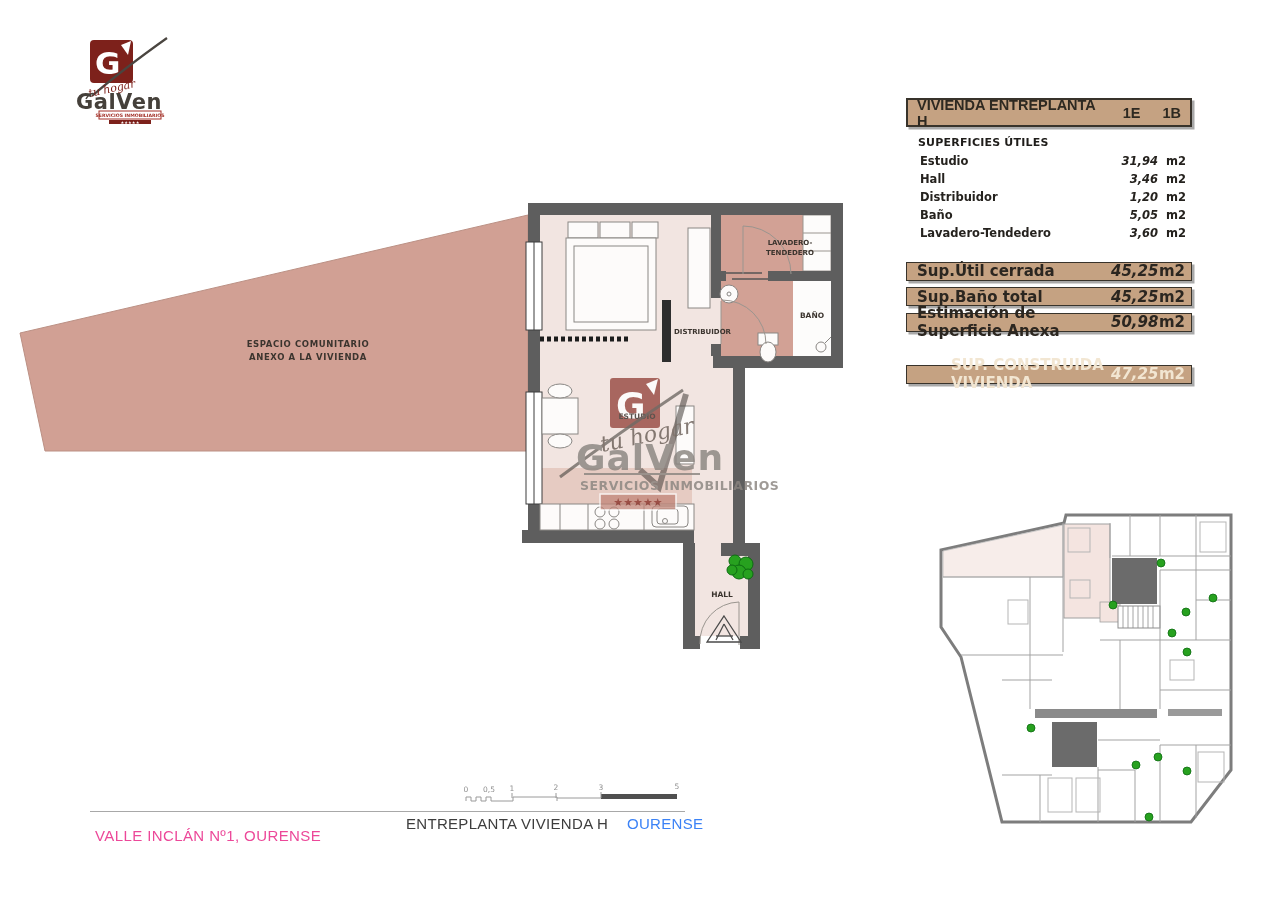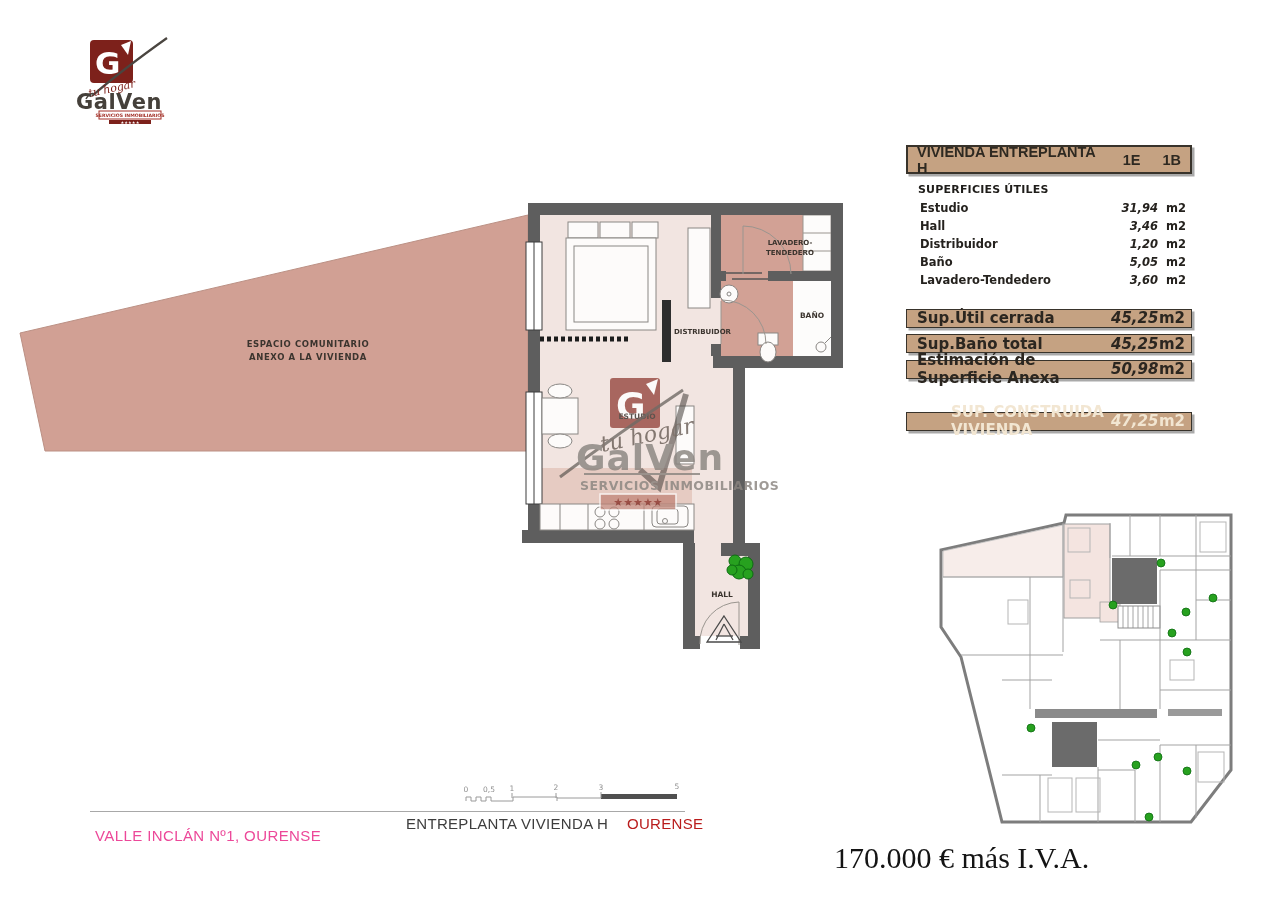--- a/index.html
+++ b/index.html
@@ -4,21 +4,21 @@
 <style>
   html,body{margin:0;padding:0;background:#ffffff;}
   .page{position:relative;width:1280px;height:905px;background:#ffffff;overflow:hidden;
         font-family:"Liberation Sans",sans-serif;}
   .plan-svg{position:absolute;left:0;top:0;}
 
   
   .logo{position:absolute;left:72px;top:12px;width:116px;height:112px;}
 
   
-  .panel{position:absolute;left:906px;top:98px;width:286px;font-family:"DejaVu Sans",sans-serif;margin-top:47px;}
+  .panel{position:absolute;left:906px;top:98px;width:286px;font-family:"DejaVu Sans",sans-serif;}
   .panel-header{height:25px;background:#c5a282;border:2px solid #38332b;
     box-shadow:2.5px 2.5px 0 #a9a9a9;display:flex;align-items:center;padding:0 9px;
     font-family:"Liberation Sans",sans-serif;font-weight:bold;font-size:14.5px;color:#2e2921;}
   .panel-header .ph-title{flex:1;}
   .panel-header .ph-code{margin-left:22px;}
   .section-title{margin:9px 0 3px 12px;font-size:11px;font-weight:bold;color:#1f1d1a;letter-spacing:.2px;}
   .room-row{display:flex;align-items:center;height:18px;padding:0 6px 0 14px;
     font-size:11.5px;font-weight:bold;color:#25221e;}
   .room-label{flex:1;}
   .val{width:46px;text-align:right;font-style:italic;}
@@ -27,21 +27,21 @@
     display:flex;align-items:center;padding:0 6px 0 10px;margin-top:6.5px;
     font-size:15px;font-weight:bold;color:#2b2620;}
   .bar .bar-label{flex:1;}
   .bar.final{margin-top:33px;color:#f2e6d2;padding-left:44px;}
   .spacer-rooms{height:13px;}
 
   
   .address{position:absolute;left:95px;top:784px;font-size:15px;color:#ec4899;letter-spacing:.4px;margin-top:43px;}
   .divider{position:absolute;left:90px;top:811px;width:595px;height:1px;background:#a8a8a8;}
   .plan-title{position:absolute;left:406px;top:815px;font-size:15px;color:#3d3d3d;letter-spacing:.3px;}
-  .city{position:absolute;left:627px;top:815px;font-size:15px;color:#b91c1c;letter-spacing:.3px;}
+  .city{position:absolute;left:627px;top:815px;font-size:15px;color:#3b82f6;letter-spacing:.3px;}
   .price{position:absolute;left:834px;top:841px;font-family:"Liberation Serif",serif;
     font-size:30px;color:#141414;}
 
   
   .lbl{font-family:"DejaVu Sans",sans-serif;fill:#3b342e;font-weight:600;}
   .wm-txt{font-family:"DejaVu Sans",sans-serif;font-weight:bold;}
   .tick{font-family:"DejaVu Sans",sans-serif;fill:#8f8f8f;}
 </style>
 </head>
 <body>
@@ -341,15 +341,14 @@
       <span class="bar-label">SUP. CONSTRUIDA VIVIENDA</span>
       <span class="val">47,25</span>
       <span class="unit">m2</span>
     </div>
   </div>
 
   <div class="address">VALLE INCLÁN Nº1, OURENSE</div>
   <div class="divider"></div>
   <div class="plan-title">ENTREPLANTA VIVIENDA H</div>
   <div class="city">OURENSE</div>
-  <div class="price">170.000 € más I.V.A.</div>
 
 </div>
 
 </body></html>

